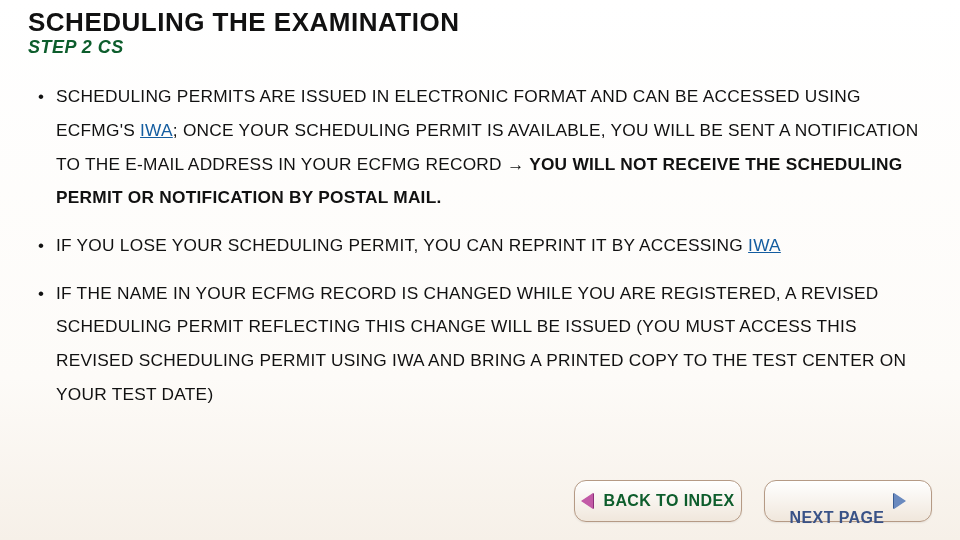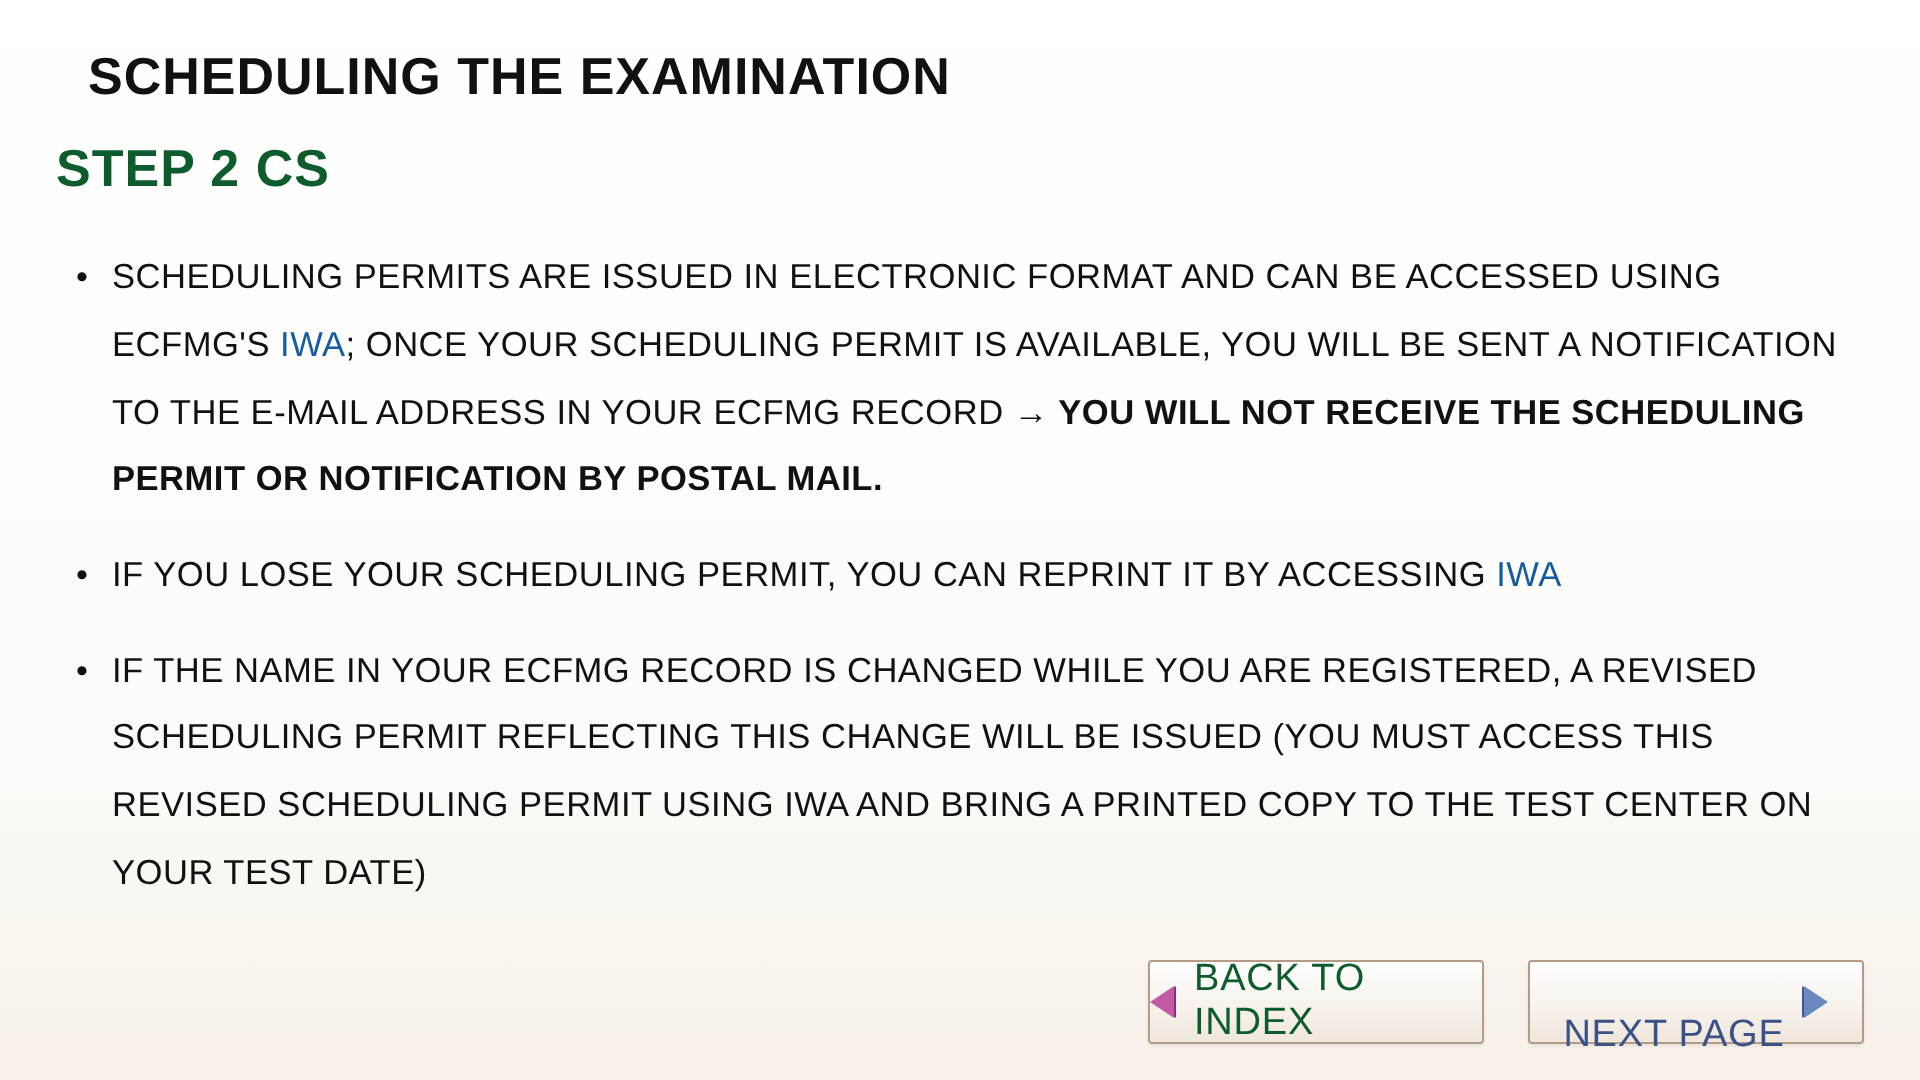--- a/index.html
+++ b/index.html
@@ -18,27 +18,28 @@
     height: 540px;
     box-sizing: border-box;
     padding: 8px 28px 0 28px;
     background: linear-gradient(180deg, #ffffff 0%, #fdfbf8 70%, #f6f0e8 100%);
   }
   .title {
     font-size: 26px;
     font-weight: 900;
     letter-spacing: 0.5px;
     color: #111;
-    margin: 16px;
+    margin: 0;
     line-height: 1.12;
     text-transform: uppercase;
   }
   .subtitle {
-    font-size: 26px;
+    font-size: 18px;
     font-weight: 900;
+    font-style: italic;
     color: #0d5d2c;
     margin: 0 0 22px 0;
     letter-spacing: 0.5px;
     text-transform: uppercase;
   }
   ul.bullets {
     list-style: none;
     margin: 0;
     padding: 0 6px 0 6px;
   }
@@ -56,43 +57,44 @@
     content: "•";
     position: absolute;
     left: 4px;
     top: 0;
     font-size: 17px;
     color: #111;
   }
   .bold { font-weight: 800; }
   .link {
     color: #145da0;
+    text-decoration: underline;
     cursor: pointer;
   }
   .arrow { font-weight: 400; }
   .nav {
     position: absolute;
     bottom: 18px;
     right: 28px;
     display: flex;
     gap: 22px;
     align-items: center;
   }
   .nav-btn {
     width: 166px;
     height: 40px;
     border: 1.5px solid #b59a85;
-    border-radius: 2px;
+    border-radius: 12px;
     background: linear-gradient(180deg,#fff 0%,#f0e7dc 100%);
     display: flex;
     align-items: center;
     justify-content: center;
     gap: 10px;
-    font-size: 19px;
-    font-weight: 400;
+    font-size: 16px;
+    font-weight: 700;
     letter-spacing: 0.4px;
     cursor: pointer;
     box-shadow: 0 1px 2px rgba(0,0,0,0.07);
   }
   .nav-btn.back span.label { color: #0d5d2c; }
   .nav-btn.next span.label { color: #395287; margin-top: 33px; }
   .chev {
     width: 0; height: 0;
   }
   .chev.left {

